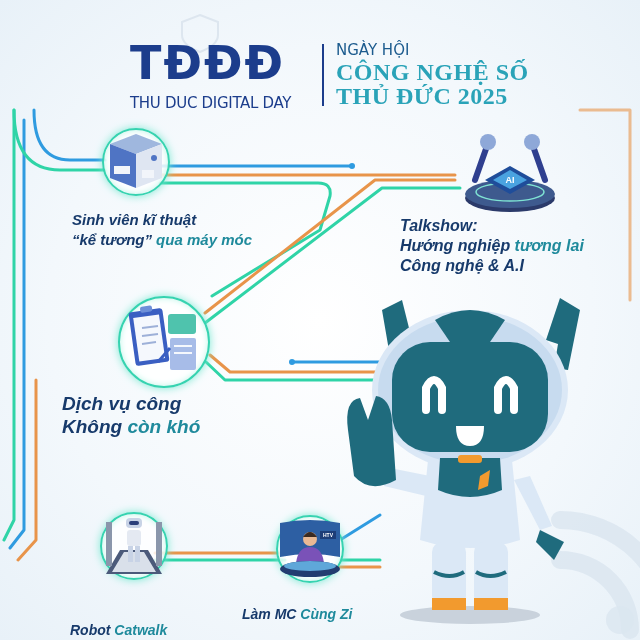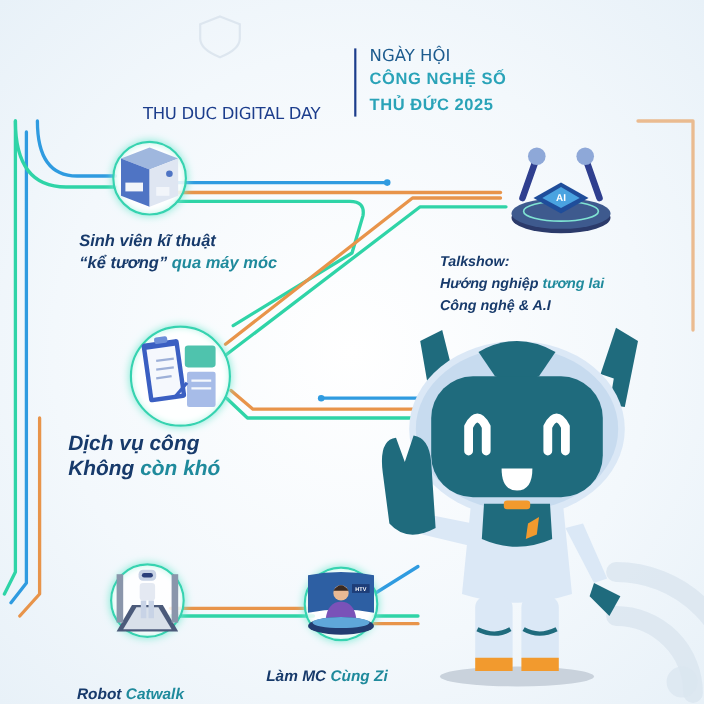--- a/index.html
+++ b/index.html
@@ -6,21 +6,21 @@
   body{width:640px;height:640px;overflow:hidden;background:#f4f8fc;font-family:"Liberation Sans",sans-serif;}
   .poster{position:relative;width:640px;height:640px;overflow:hidden;
     background:radial-gradient(circle at 50% 50%,#ffffff 0%,#f3f8fc 60%,#e8f1f8 100%);}
   svg.lines{position:absolute;left:0;top:0;width:640px;height:640px;}
   .logo{position:absolute;left:130px;top:38px;width:180px;height:70px;}
   .logo-mark{position:absolute;left:0;top:0;font-family:"DejaVu Sans",sans-serif;font-weight:bold;font-size:46px;letter-spacing:2px;color:#1c3d8c;line-height:50px;}
   .logo-sub{position:absolute;left:0;top:56px;font-family:"DejaVu Sans",sans-serif;font-weight:normal;font-size:15px;color:#1c3d8c;letter-spacing:-0.3px;white-space:nowrap;}
   .divider{position:absolute;left:322px;top:44px;width:2px;height:62px;background:#1c3d8c;}
   .event{position:absolute;left:336px;top:40px;}
   .event .l1{font-family:"DejaVu Sans",sans-serif;font-weight:normal;font-size:15px;color:#1c5b8e;line-height:20px;}
-  .event .l2,.event .l3{font-family:Liberation Sans, sans-serif;font-weight:bold;font-size:15px;line-height:24px;color:#2aa3b8;letter-spacing:0.5px;}
+  .event .l2,.event .l3{font-family:Liberation Serif, serif;font-weight:bold;font-size:24px;line-height:24px;color:#2aa3b8;letter-spacing:0.5px;}
   .node{position:absolute;border-radius:50%;border:2px solid #36d3b0;box-shadow:0 0 8px #7be9d3, inset 0 0 6px #bff5e8;background:rgba(255,255,255,0.85);}
   .caption{position:absolute;font-style:italic;font-weight:bold;text-align:left;line-height:20px;white-space:nowrap;}
   .caption .dark{color:#173a6b;}
   .caption .teal{color:#1f8a9c;}
   .mascot{position:absolute;left:340px;top:280px;width:260px;height:350px;}
 </style>
 </head>
 <body>
 
 <div class="poster">
@@ -60,20 +60,21 @@
     <g fill="none" stroke="#dbe6f0" stroke-width="18" stroke-linecap="round" opacity="0.8">
       <path d="M560 560 A 70 70 0 0 1 630 630"></path>
       <path d="M560 520 A 110 110 0 0 1 670 630"></path>
     </g>
     <circle cx="620" cy="620" r="14" fill="#dbe6f0" opacity="0.8"></circle>
 
     <path d="M200 15 L 218 22 V 35 Q 218 45 200 52 Q 182 45 182 35 V 22 Z" fill="none" stroke="#dde6ef" stroke-width="2"></path>
   </svg>
 
   <div class="logo">
+    <div class="logo-mark">TĐĐĐ</div>
     <div class="logo-sub">THU DUC DIGITAL DAY</div>
   </div>
   <div class="divider"></div>
   <div class="event">
     <div class="l1">NGÀY HỘI</div>
     <div class="l2">CÔNG NGHỆ SỐ</div>
     <div class="l3">THỦ ĐỨC 2025</div>
   </div>
 
   <div class="node" style="left:102px;top:128px;width:64px;height:64px;">
@@ -98,21 +99,21 @@
       <ellipse cx="55" cy="64" rx="34" ry="9" fill="none" stroke="#7fe3d3" stroke-width="1.5"></ellipse>
       <polygon points="55,38 80,52 55,66 30,52" fill="#1f4d9a"></polygon>
       <polygon points="55,42 72,52 55,61 38,52" fill="#4aa3e0"></polygon>
       <text x="55" y="55" text-anchor="middle" font-size="9" font-weight="bold" fill="#ffffff" font-family="Liberation Sans, sans-serif">AI</text>
       <line x1="20" y1="52" x2="32" y2="18" stroke="#2f3f8f" stroke-width="6" stroke-linecap="round"></line>
       <circle cx="33" cy="14" r="8" fill="#8ea8d8"></circle>
       <line x1="90" y1="52" x2="78" y2="18" stroke="#2f3f8f" stroke-width="6" stroke-linecap="round"></line>
       <circle cx="77" cy="14" r="8" fill="#8ea8d8"></circle>
     </svg>
   </div>
-  <div class="caption" style="left:400px;top:228px;width:200px;font-size:13px;">
+  <div class="caption" style="left:400px;top:216px;width:200px;font-size:16px;">
     <div><span class="dark">Talkshow:</span></div>
     <div><span class="dark">Hướng nghiệp </span><span class="teal">tương lai</span></div>
     <div><span class="dark">Công nghệ &amp; A.I</span></div>
   </div>
 
   <div class="node" style="left:118px;top:296px;width:88px;height:88px;">
     <svg width="88" height="88" viewBox="0 0 88 88">
       <rect x="12" y="12" width="34" height="54" rx="3" fill="#3a5fc2" transform="rotate(-8 29 39)"></rect>
       <rect x="16" y="18" width="26" height="44" fill="#f5f8fd" transform="rotate(-8 29 39)"></rect>
       <rect x="24" y="8" width="12" height="6" rx="2" fill="#6d8fd8" transform="rotate(-8 29 39)"></rect>

